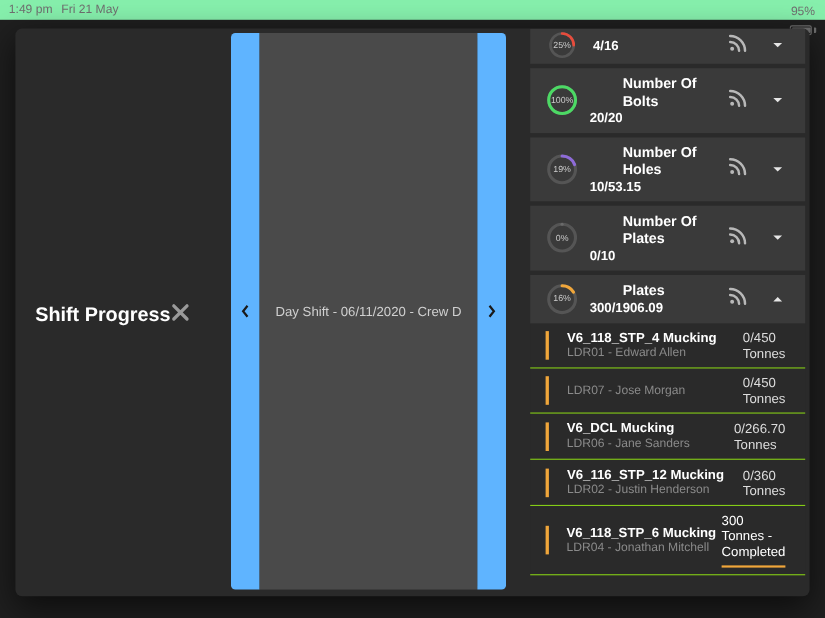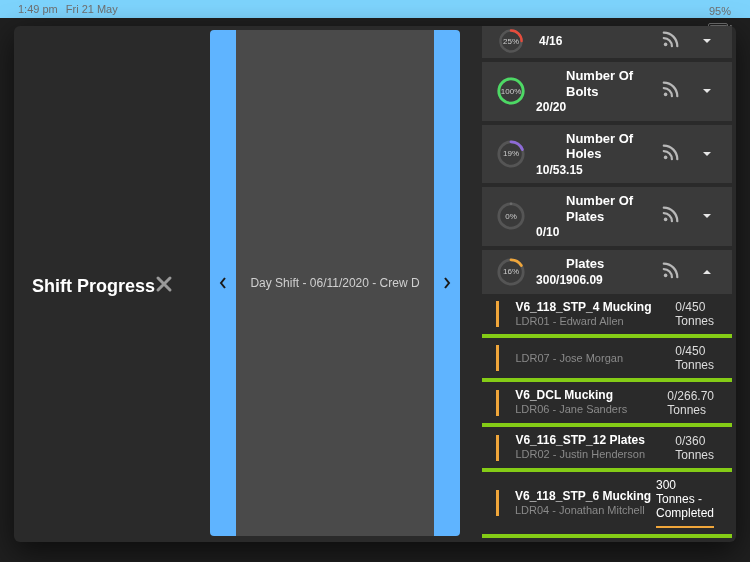--- a/index.html
+++ b/index.html
@@ -11,24 +11,24 @@
     color: #e6e6e6;
     overflow: hidden;
   }
 
   
   .status-bar {
     height: 18px;
     display: flex;
     justify-content: space-between;
     align-items: center;
-    padding: 0 18px;
+    padding: 0 8px;
     font-size: 11px;
     color: #6f6f6f;
-    background: #7dd3fc;
+    background: #86efac;
   }
   .status-left { display: flex; gap: 8px; }
   .status-right { display: flex; gap: 6px; align-items: center; flex-direction: column; }
   .battery {
     display: inline-flex; align-items: center; gap: 2px;
   }
   .battery-body {
     width: 20px; height: 9px; border: 1px solid #6f6f6f; border-radius: 2px;
     position: relative;
   }
@@ -122,21 +122,21 @@
   .caret { width: 14px; height: 14px; cursor: pointer; }
   .caret svg { width: 100%; height: 100%; fill: #e6e6e6; }
 
   .tasks {
     background: #2a2a2a;
   }
   .task-row {
     display: flex;
     align-items: center;
     padding: 6px 18px 6px 14px;
-    border-bottom: 4px solid #84cc16;
+    border-bottom: 1px solid #84cc16;
     min-height: 40px;
   }
   .task-bar {
     width: 4px; height: 26px;
     background: #f0a63a;
     margin-right: 16px;
   }
   .task-left { width: 190px; }
   .task-title { font-size: 12px; font-weight: 700; color: #fff; line-height: 1.25; }
   .task-sub { font-size: 11px; color: #8a8a8a; line-height: 1.25; }
@@ -331,21 +331,21 @@
           <div class="task-sub">LDR06 - Jane Sanders</div>
         </div>
         <div class="task-right">
           <div class="task-val">0/266.70 Tonnes</div>
 
         </div>
       </div>
         <div class="task-row">
         <div class="task-bar"></div>
         <div class="task-left">
-          <div class="task-title">V6_116_STP_12 Plates</div>
+          <div class="task-title">V6_116_STP_12 Mucking</div>
           <div class="task-sub">LDR02 - Justin Henderson</div>
         </div>
         <div class="task-right">
           <div class="task-val">0/360 Tonnes</div>
 
         </div>
       </div>
         <div class="task-row completed">
         <div class="task-bar"></div>
         <div class="task-left">

